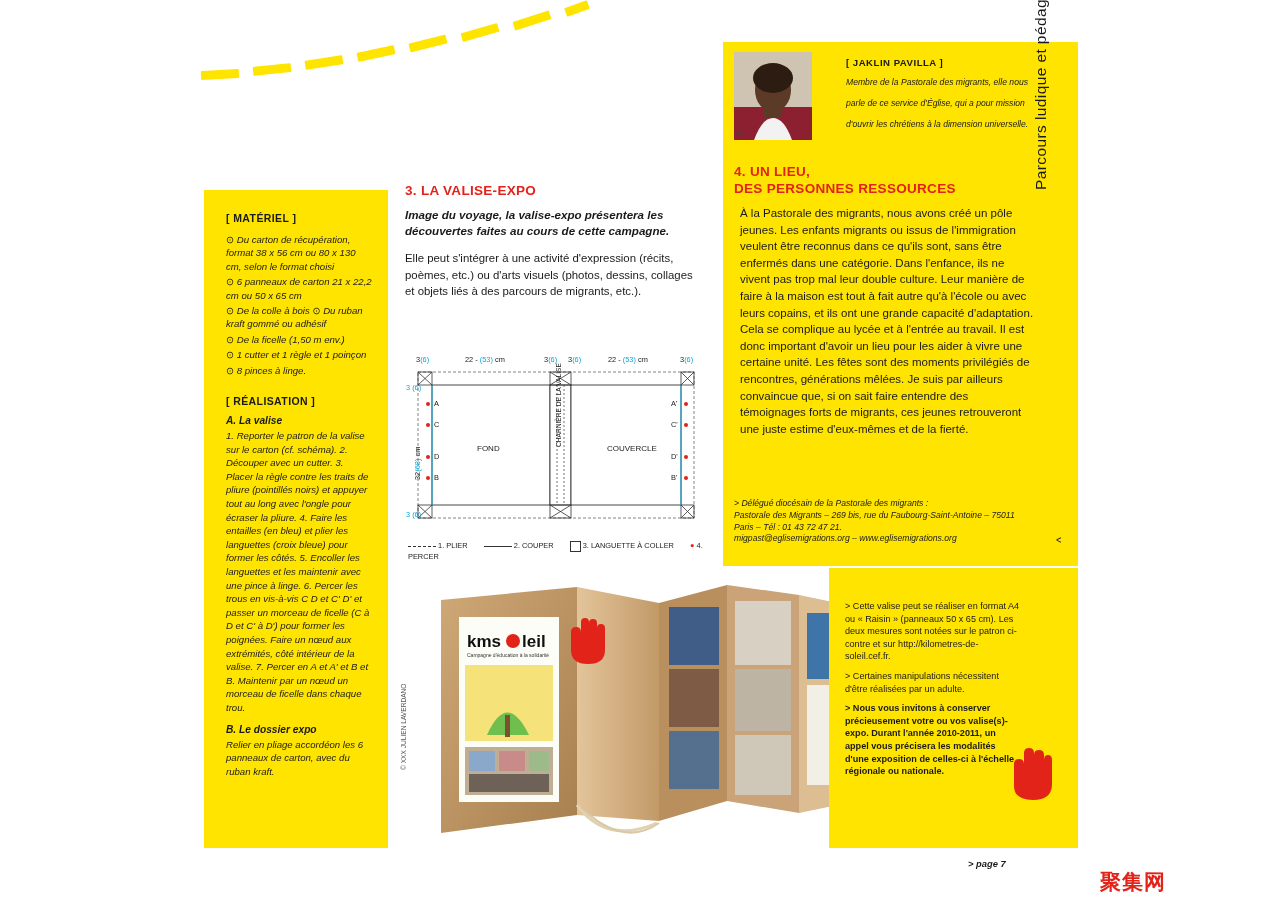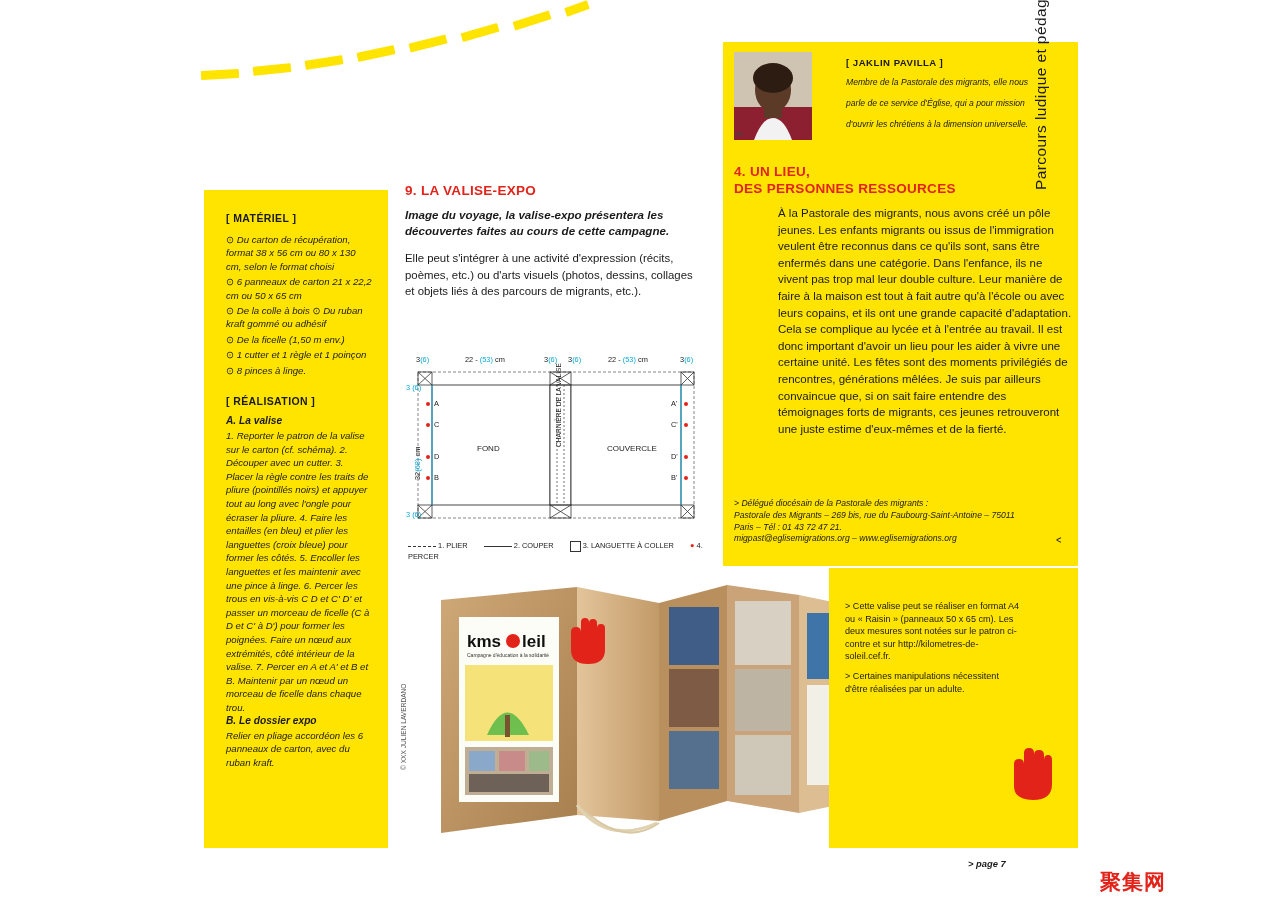--- a/index.html
+++ b/index.html
@@ -57,21 +57,21 @@
   .right-panel{
     position:absolute;left:723px;top:42px;width:355px;height:524px;background:#ffe400;
   }
   .portrait{
     position:absolute;left:734px;top:52px;width:78px;height:88px;overflow:hidden;background:#d8cfc4;
   }
   .pcredit{position:absolute;left:735px;top:131px;font-size:5.5px;color:#444;}
   .itv-name{position:absolute;left:846px;top:57px;font-size:9.6px;font-weight:bold;letter-spacing:.5px;}
   .itv-desc{position:absolute;left:846px;top:72px;width:190px;font-size:8.6px;line-height:21px;font-style:italic;color:#1a1a1a;}
   .r-h{position:absolute;left:734px;top:163px;width:290px;color:#e2231a;font-size:13.5px;font-weight:bold;line-height:17px;letter-spacing:.3px;}
-  .r-body{position:absolute;left:778px;top:205px;width:295px;font-size:11.5px;line-height:16.6px;color:#1a1a1a;}
+  .r-body{position:absolute;left:740px;top:205px;width:295px;font-size:11.5px;line-height:16.6px;color:#1a1a1a;}
   .r-src{position:absolute;left:734px;top:498px;width:300px;font-size:8.6px;line-height:11.8px;font-style:italic;color:#1a1a1a;}
   .r-src .bold{font-weight:normal;}
 
   
   .vert{
     position:absolute;left:1032px;top:190px;
     font-size:15.5px;color:#1a1a1a;letter-spacing:.4px;
     transform:rotate(-90deg);transform-origin:left top;
     white-space:nowrap;
   }
@@ -110,27 +110,27 @@
       <div class="mat-li"><span class="bullet">⊙ </span><span>Du carton de récupération, format 38 x 56 cm ou 80 x 130 cm, selon le format choisi</span></div>
       <div class="mat-li"><span class="bullet">⊙ </span><span>6 panneaux de carton 21 x 22,2 cm ou 50 x 65 cm</span></div>
       <div class="mat-li"><span class="bullet">⊙ </span><span>De la colle à bois</span><span class="bullet"> ⊙ </span><span>Du ruban kraft gommé ou adhésif</span></div>
       <div class="mat-li"><span class="bullet">⊙ </span><span>De la ficelle (1,50 m env.)</span></div>
       <div class="mat-li"><span class="bullet">⊙ </span><span>1 cutter et 1 règle et 1 poinçon</span></div>
       <div class="mat-li"><span class="bullet">⊙ </span><span>8 pinces à linge.</span></div>
 
       <div class="mat-h2">[ RÉALISATION ]</div>
       <div class="sub-h">A. La valise</div>
       <div class="steps">1. Reporter le patron de la valise sur le carton (cf. schéma). 2. Découper avec un cutter. 3. Placer la règle contre les traits de pliure (pointillés noirs) et appuyer tout au long avec l'ongle pour écraser la pliure. 4. Faire les entailles (en bleu) et plier les languettes (croix bleue) pour former les côtés. 5. Encoller les languettes et les maintenir avec une pince à linge. 6. Percer les trous en vis-à-vis C D et C' D' et passer un morceau de ficelle (C à D et C' à D') pour former les poignées. Faire un nœud aux extrémités, côté intérieur de la valise. 7. Percer en A et A' et B et B. Maintenir par un nœud un morceau de ficelle dans chaque trou.</div>
-      <div class="sub-h" style="margin-top:0;">B. Le dossier expo</div>
+      <div class="sub-h" style="margin-top:9px;">B. Le dossier expo</div>
       <div class="steps">Relier en pliage accordéon les 6 panneaux de carton, avec du ruban kraft.</div>
     </div>
   </div>
 
   <div class="mid">
-    <div class="h-red">9. LA VALISE-EXPO</div>
+    <div class="h-red">3. LA VALISE-EXPO</div>
     <div class="lead">Image du voyage, la valise-expo présentera les découvertes faites au cours de cette campagne.</div>
     <div class="body-p">Elle peut s'intégrer à une activité d'expression (récits, poèmes, etc.) ou d'arts visuels (photos, dessins, collages et objets liés à des parcours de migrants, etc.).</div>
   </div>
 
   <div class="diagram">
     <svg width="305" height="200">
 
       <rect x="13" y="25" width="276" height="146" fill="none" stroke="#666" stroke-width="0.8" stroke-dasharray="3,2"></rect>
 
       <rect x="27" y="38" width="118" height="120" fill="#fff" stroke="#333" stroke-width="0.9"></rect>
@@ -294,20 +294,21 @@
     <div>migpast@eglisemigrations.org – www.eglisemigrations.org</div>
   </div>
 
   <div class="vert">Parcours ludique et pédagogique</div>
   <div class="vert-arrow">^</div>
 
   <div class="note-panel"></div>
   <div class="notes">
     <p>&gt; Cette valise peut se réaliser en format A4 ou « Raisin » (panneaux 50 x 65 cm). Les deux mesures sont notées sur le patron ci-contre et sur http://kilometres-de-soleil.cef.fr.</p>
     <p>&gt; Certaines manipulations nécessitent d'être réalisées par un adulte.</p>
+    <p class="bold">&gt; Nous vous invitons à conserver précieusement votre ou vos valise(s)-expo. Durant l'année 2010-2011, un appel vous précisera les modalités d'une exposition de celles-ci à l'échelle régionale ou nationale.</p>
   </div>
   <div class="red-hand">
     <svg width="44" height="52">
       <path d="M6 38 L6 16 q0 -5 5 -5 q5 0 5 5 L16 5 q0 -5 5 -5 q5 0 5 5 L26 7 q0 -5 5 -5 q5 0 5 5 L36 12 q0 -5 4 -5 q4 0 4 5 L44 36 q0 16 -19 16 q-19 0 -19 -14 z" fill="#e2231a"></path>
     </svg>
   </div>
 
   <div class="pagenum">&gt; page 7</div>
   <div class="watermark">聚集网</div>
 

